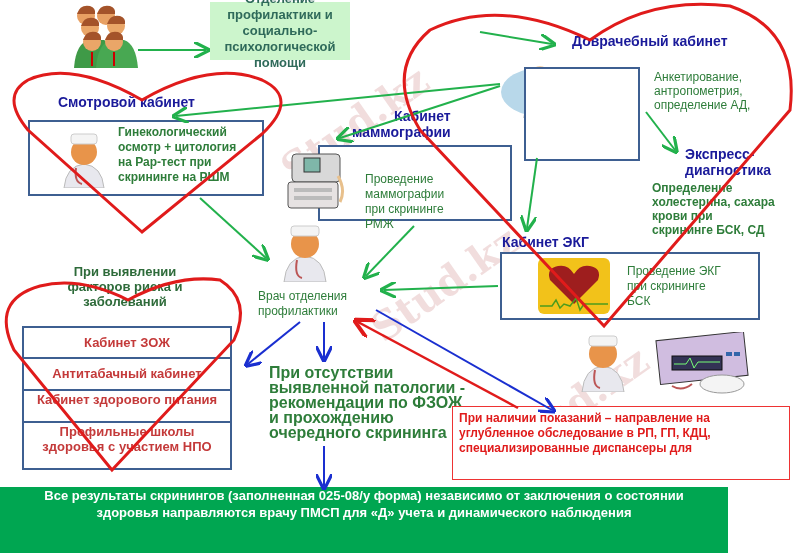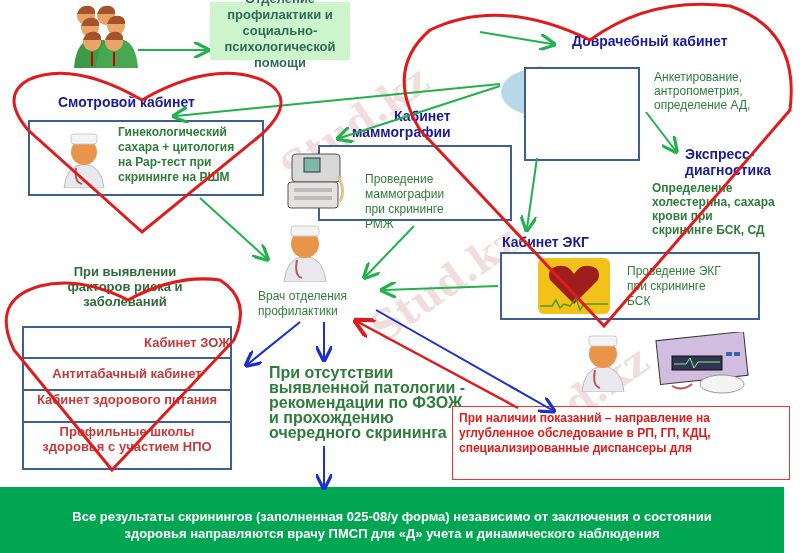--- a/index.html
+++ b/index.html
@@ -5,22 +5,22 @@
   html, body { margin:0; padding:0; }
   body { width:800px; height:553px; position:relative; overflow:hidden; background:#ffffff;
          font-family:"Liberation Sans", sans-serif; }
   .abs { position:absolute; }
   .title-blue { color:#1a1a9a; font-weight:bold; font-size:14px; line-height:16px; }
   .green-text { color:#2e7d3a; font-weight:bold; font-size:12px; line-height:14px; }
   .box { position:absolute; border:2px solid #3e5f91; background:#fff; box-sizing:border-box; }
   .top-banner { left:210px; top:2px; width:140px; height:58px; background:#ccf5cc;
                 color:#2f6a5a; font-weight:bold; font-size:13px; line-height:16px; text-align:center;
                 display:flex; align-items:center; justify-content:center; }
-  .bottom-banner { left:0; top:487px; width:784px; height:66px; background:#00a651; color:#fff;
-                   font-weight:bold; font-size:13px; line-height:17px; text-align:center; padding-top:21px; box-sizing:border-box; }
+  .bottom-banner { left:0; top:487px; width:728px; height:66px; background:#00a651; color:#fff;
+                   font-weight:bold; font-size:13px; line-height:17px; text-align:center; padding-top:0; box-sizing:border-box; }
   .stack { left:22px; top:326px; width:210px; }
   .stack-row { border:2px solid #3e5f91; border-top-width:1px; border-bottom-width:1px; text-align:center;
                color:#c43a3a; font-weight:bold; font-size:13px; line-height:15px; box-sizing:border-box; background:#fff; }
   .redbox { left:452px; top:406px; width:338px; height:74px; border:1.5px solid #e33; background:#fff;
             color:#e01b1b; font-weight:bold; font-size:12px; line-height:15px; padding:4px 6px; box-sizing:border-box; }
   svg.overlay { position:absolute; left:0; top:0; }
   .watermark { position:absolute; color:rgba(200,120,120,0.25); font-family:"DejaVu Serif", serif;
                font-weight:bold; font-size:40px; transform:rotate(-35deg); pointer-events:none; }
 </style>
 </head>
@@ -83,21 +83,21 @@
 <div class="abs" style="left:62px;top:126px;width:44px;height:62px;">
   <svg width="44" height="62">
     <path d="M2 62 Q4 40 22 38 Q40 40 42 62 Z" fill="#e8e8ee" stroke="#bbb"></path>
     <circle cx="22" cy="26" r="13" fill="#e8944a"></circle>
     <rect x="9" y="8" width="26" height="10" rx="3" fill="#f4f4f4" stroke="#ccc"></rect>
     <path d="M14 42 Q12 56 20 58" stroke="#b55" fill="none" stroke-width="2"></path>
   </svg>
 </div>
 <div class="abs green-text" style="left:118px;top:125px;font-size:12px;line-height:15px;">
   <div>Гинекологический</div>
-  <div>сахара + цитология</div>
+  <div>осмотр + цитология</div>
   <div>на Рар-тест при</div>
   <div>скрининге на РШМ</div>
 </div>
 
 <div class="abs title-blue" style="left:352px;top:108px;text-align:right;">
   <div>Кабинет</div>
   <div>маммографии</div>
 </div>
 <div class="box" style="left:318px;top:145px;width:194px;height:76px;"></div>
 <div class="abs" style="left:286px;top:150px;width:60px;height:62px;">
@@ -155,21 +155,21 @@
   <div>Врач отделения</div>
   <div>профилактики</div>
 </div>
 
 <div class="abs green-text" style="left:40px;top:264px;width:170px;text-align:center;font-size:13px;line-height:15px;color:#2e6b3a;">
   <div>При выявлении</div>
   <div>факторов риска и</div>
   <div>заболеваний</div>
 </div>
 <div class="abs stack">
-  <div class="stack-row" style="height:32px;line-height:30px;border-top-width:2px;text-align:right;">Кабинет ЗОЖ</div>
+  <div class="stack-row" style="height:32px;line-height:30px;border-top-width:2px;">Кабинет ЗОЖ</div>
   <div class="stack-row" style="height:32px;line-height:30px;">Антитабачный кабинет</div>
   <div class="stack-row" style="height:32px;padding:1px 10px 0 10px;">Кабинет здорового питания</div>
   <div class="stack-row" style="height:48px;padding:1px 10px 0 10px;border-bottom-width:2px;">Профильные школы здоровья с участием НПО</div>
 </div>
 
 <div class="abs green-text" style="left:269px;top:365px;font-size:16px;line-height:15px;">
   <div>При отсутствии</div>
   <div>выявленной патологии -</div>
   <div>рекомендации по ФЗОЖ</div>
   <div>и прохождению</div>

